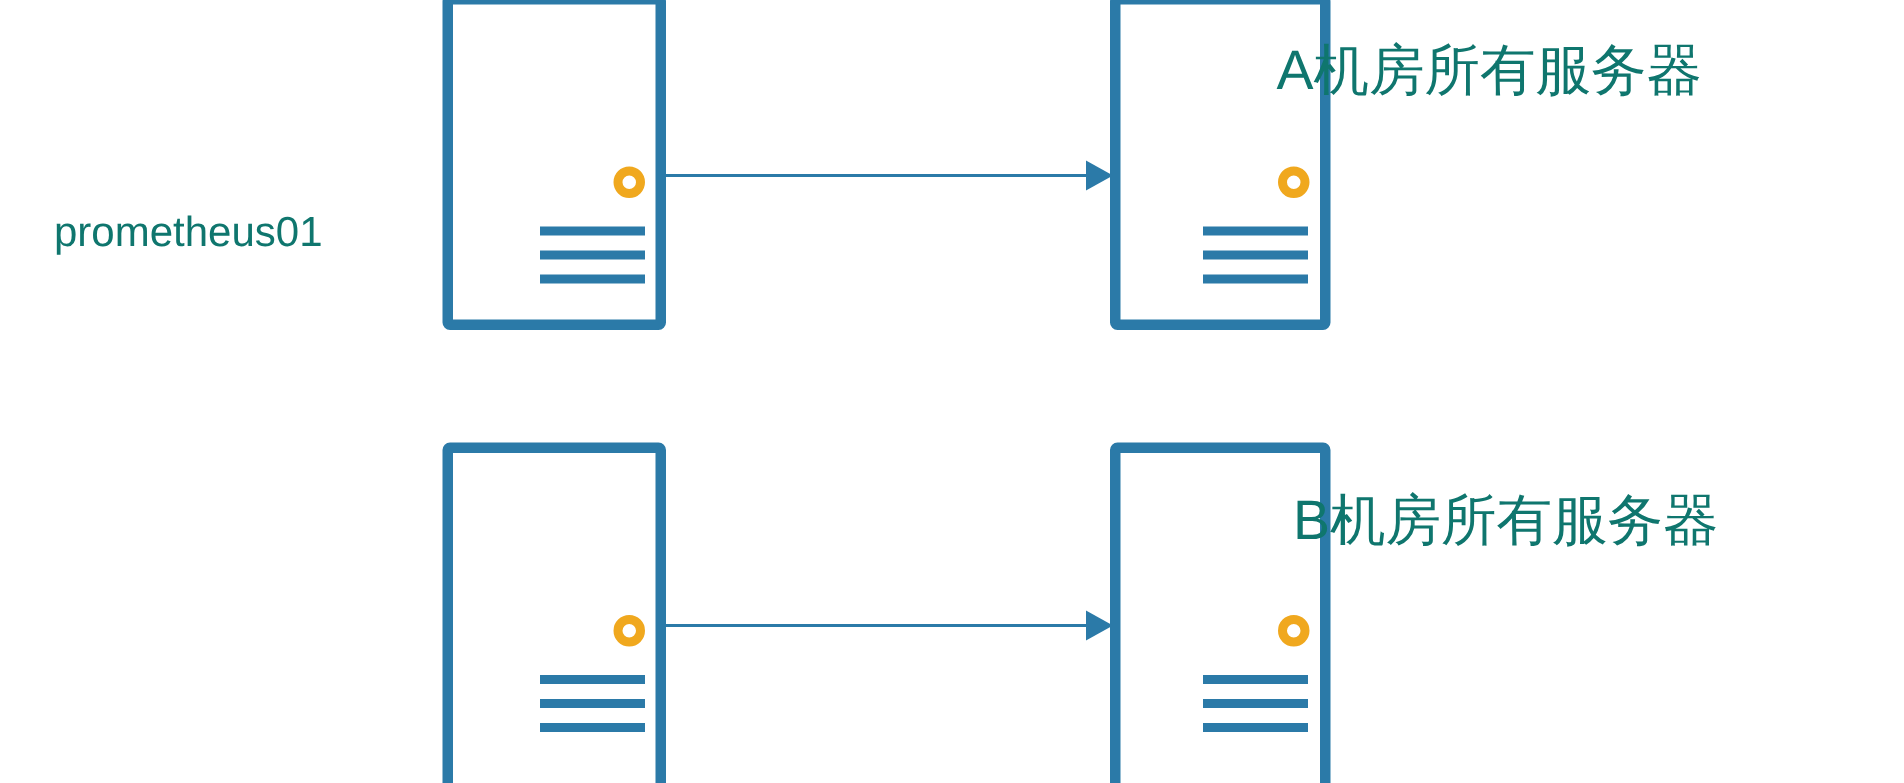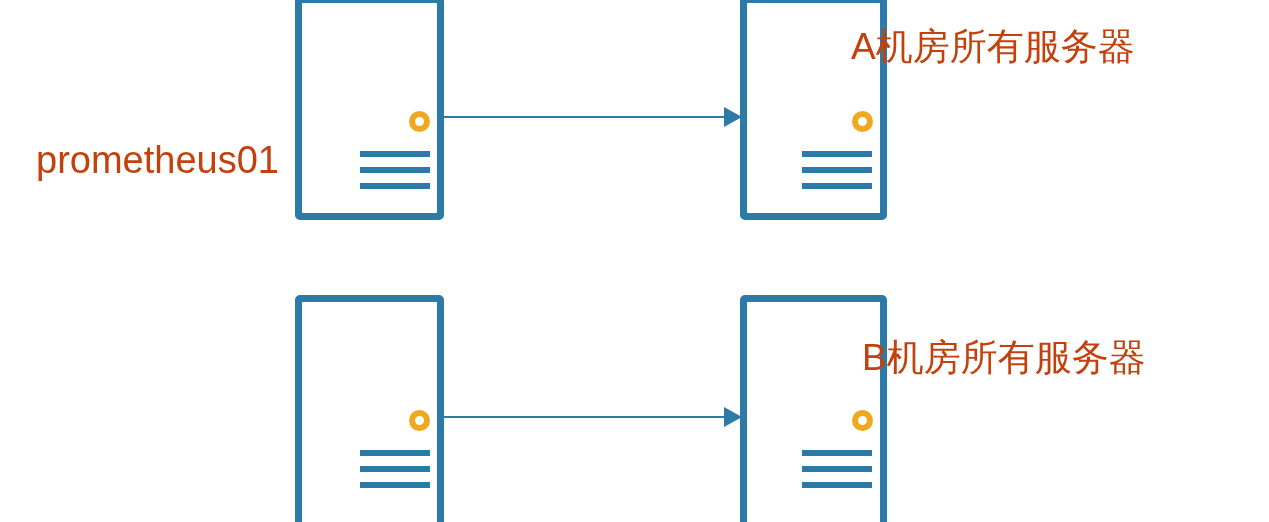--- a/index.html
+++ b/index.html
@@ -56,26 +56,26 @@
     height: 24px;
   }
   .connector svg {
     display: block;
     overflow: visible;
   }
 
   
   .label {
     position: absolute;
-    color: #c2410c;
+    color: #0f766e;
     white-space: nowrap;
     line-height: 1;
   }
   .label-latin {
-    font-size: 38px;
+    font-size: 28px;
   }
   .label-cjk {
     font-size: 37px;
   }
 </style>
 </head>
 <body>
 
 <div id="canvas">
 
@@ -127,15 +127,15 @@
 
   <div class="server" style="left:740px; top:295px; width:147px; height:244px;">
     <div class="ring" style="left:105px; top:108px;"></div>
     <div class="bars" style="left:55px; top:148px;">
       <div class="bar"></div>
       <div class="bar"></div>
       <div class="bar"></div>
     </div>
   </div>
 
-  <div class="label label-cjk" style="left:862px; top:339px;">B机房所有服务器</div>
+  <div class="label label-cjk" style="left:862px; top:328px;">B机房所有服务器</div>
 
 </div>
 
 </body></html>

